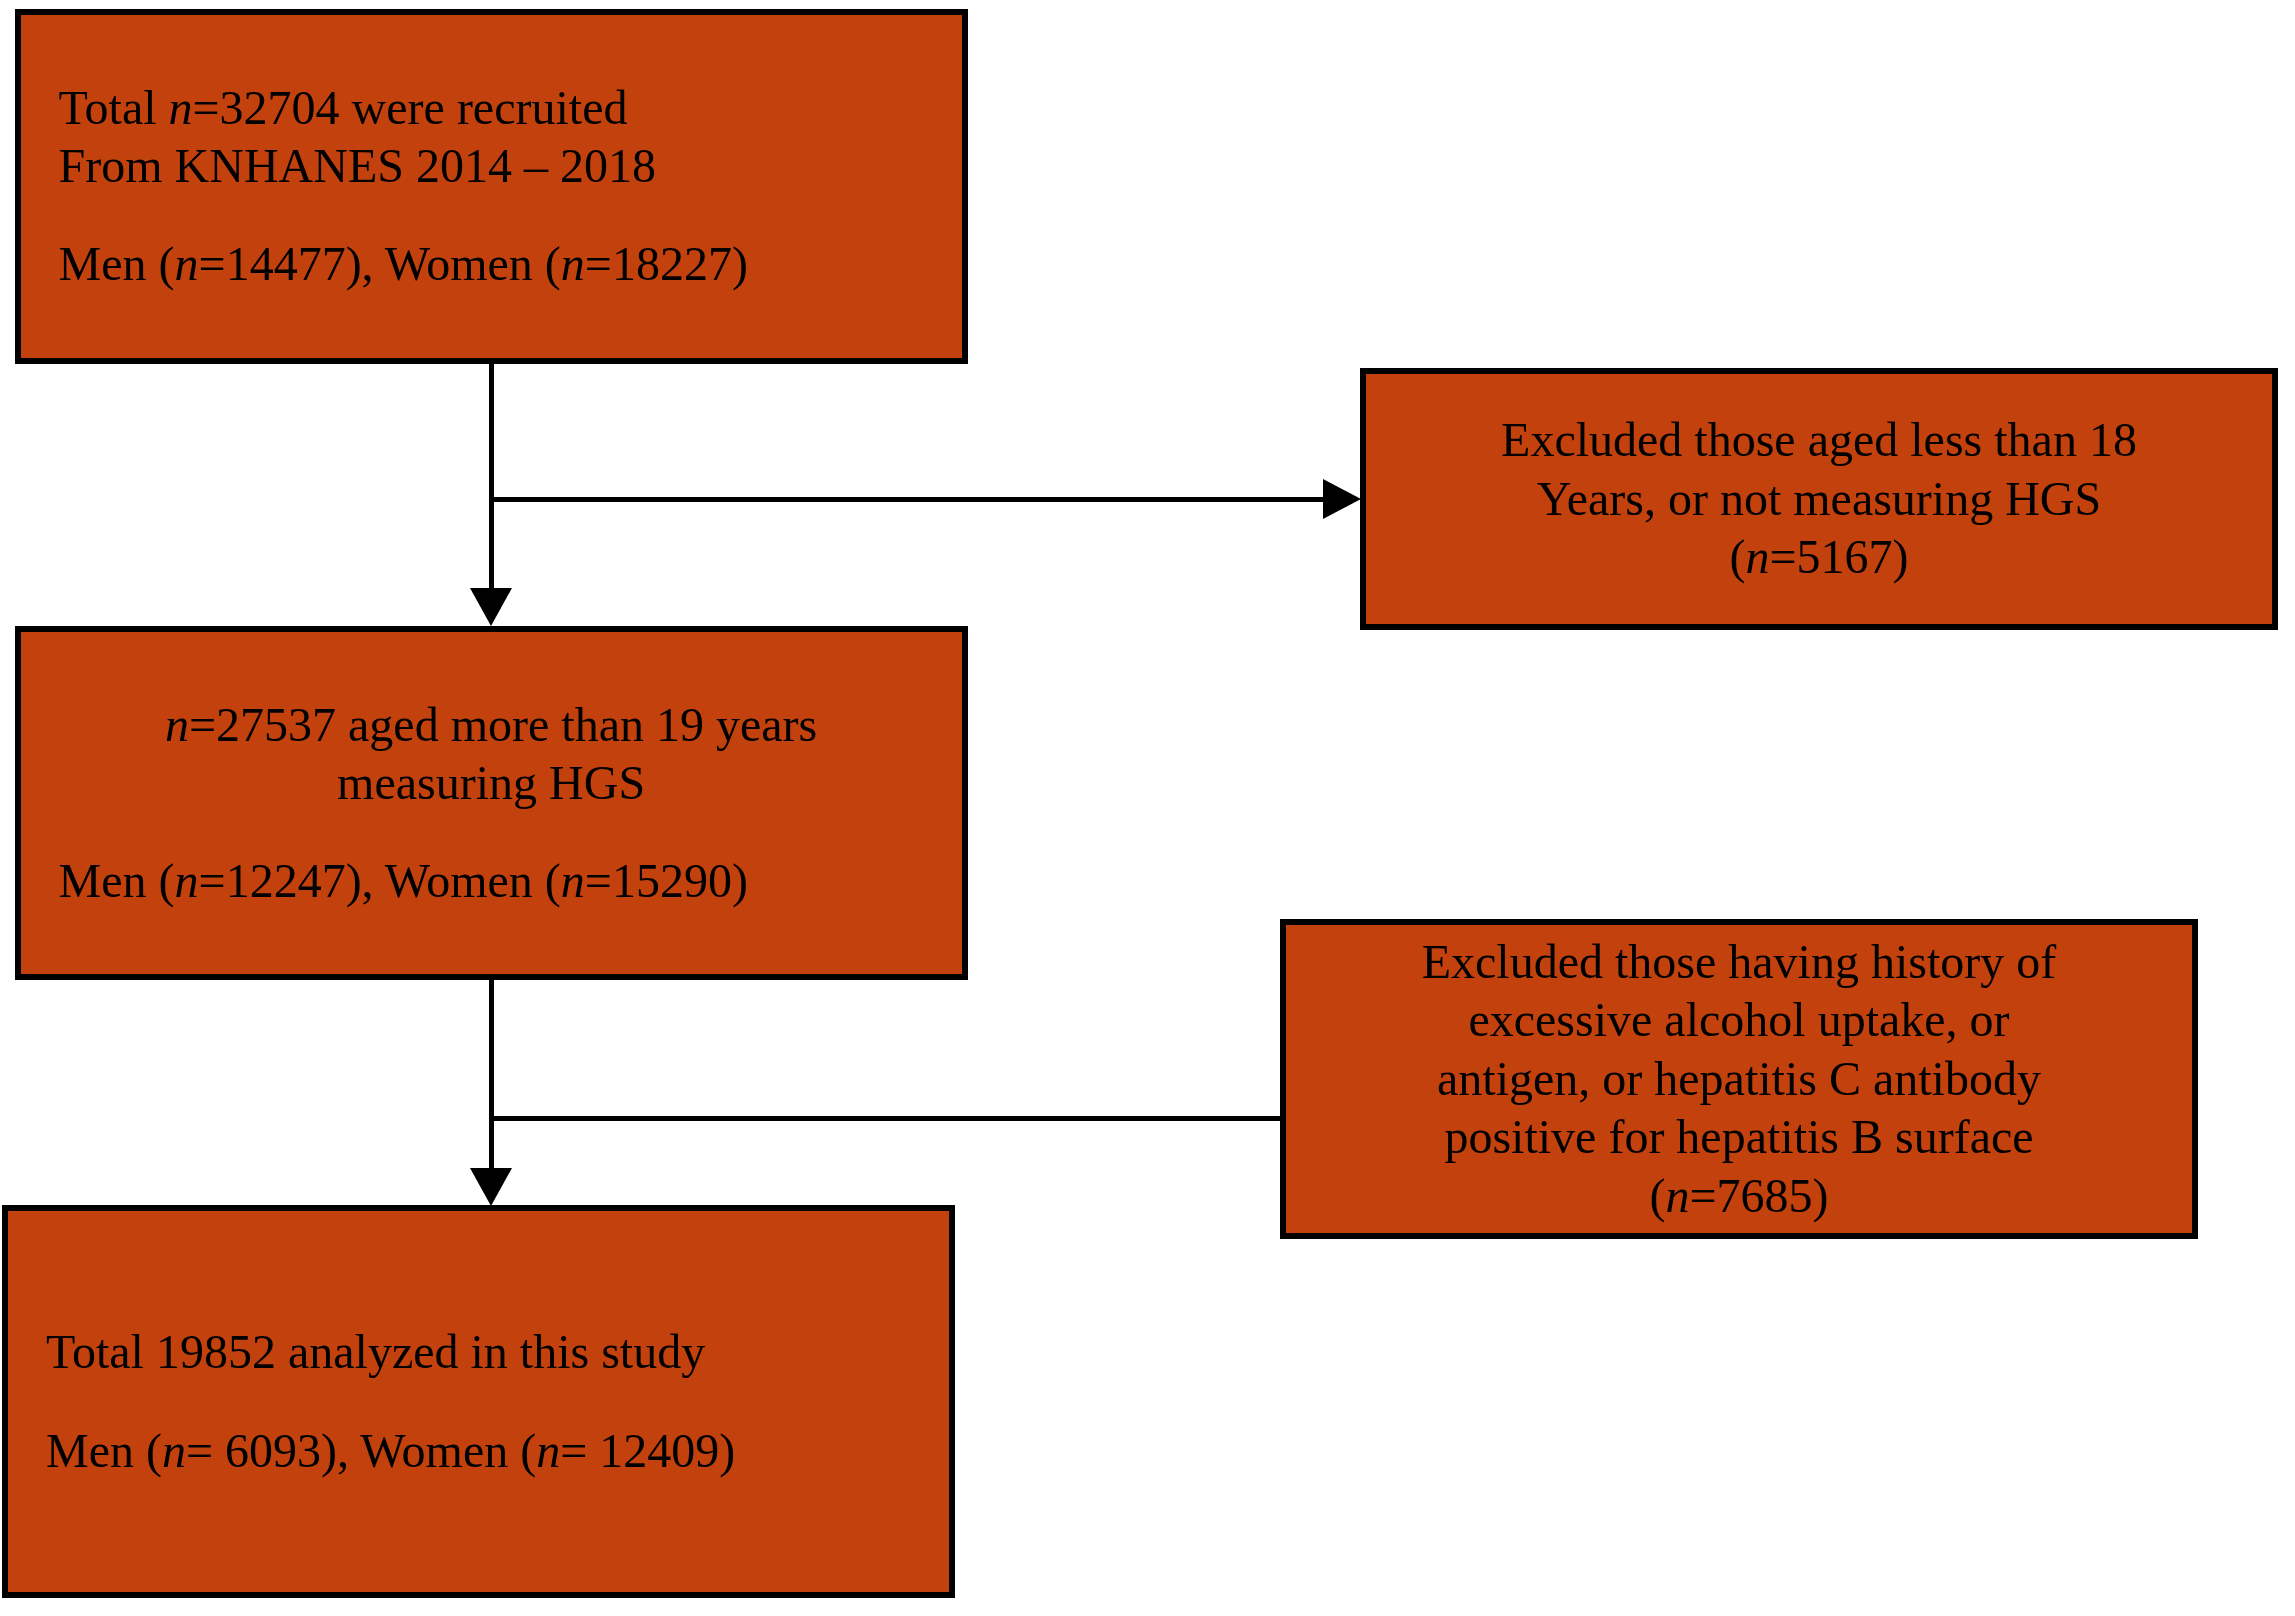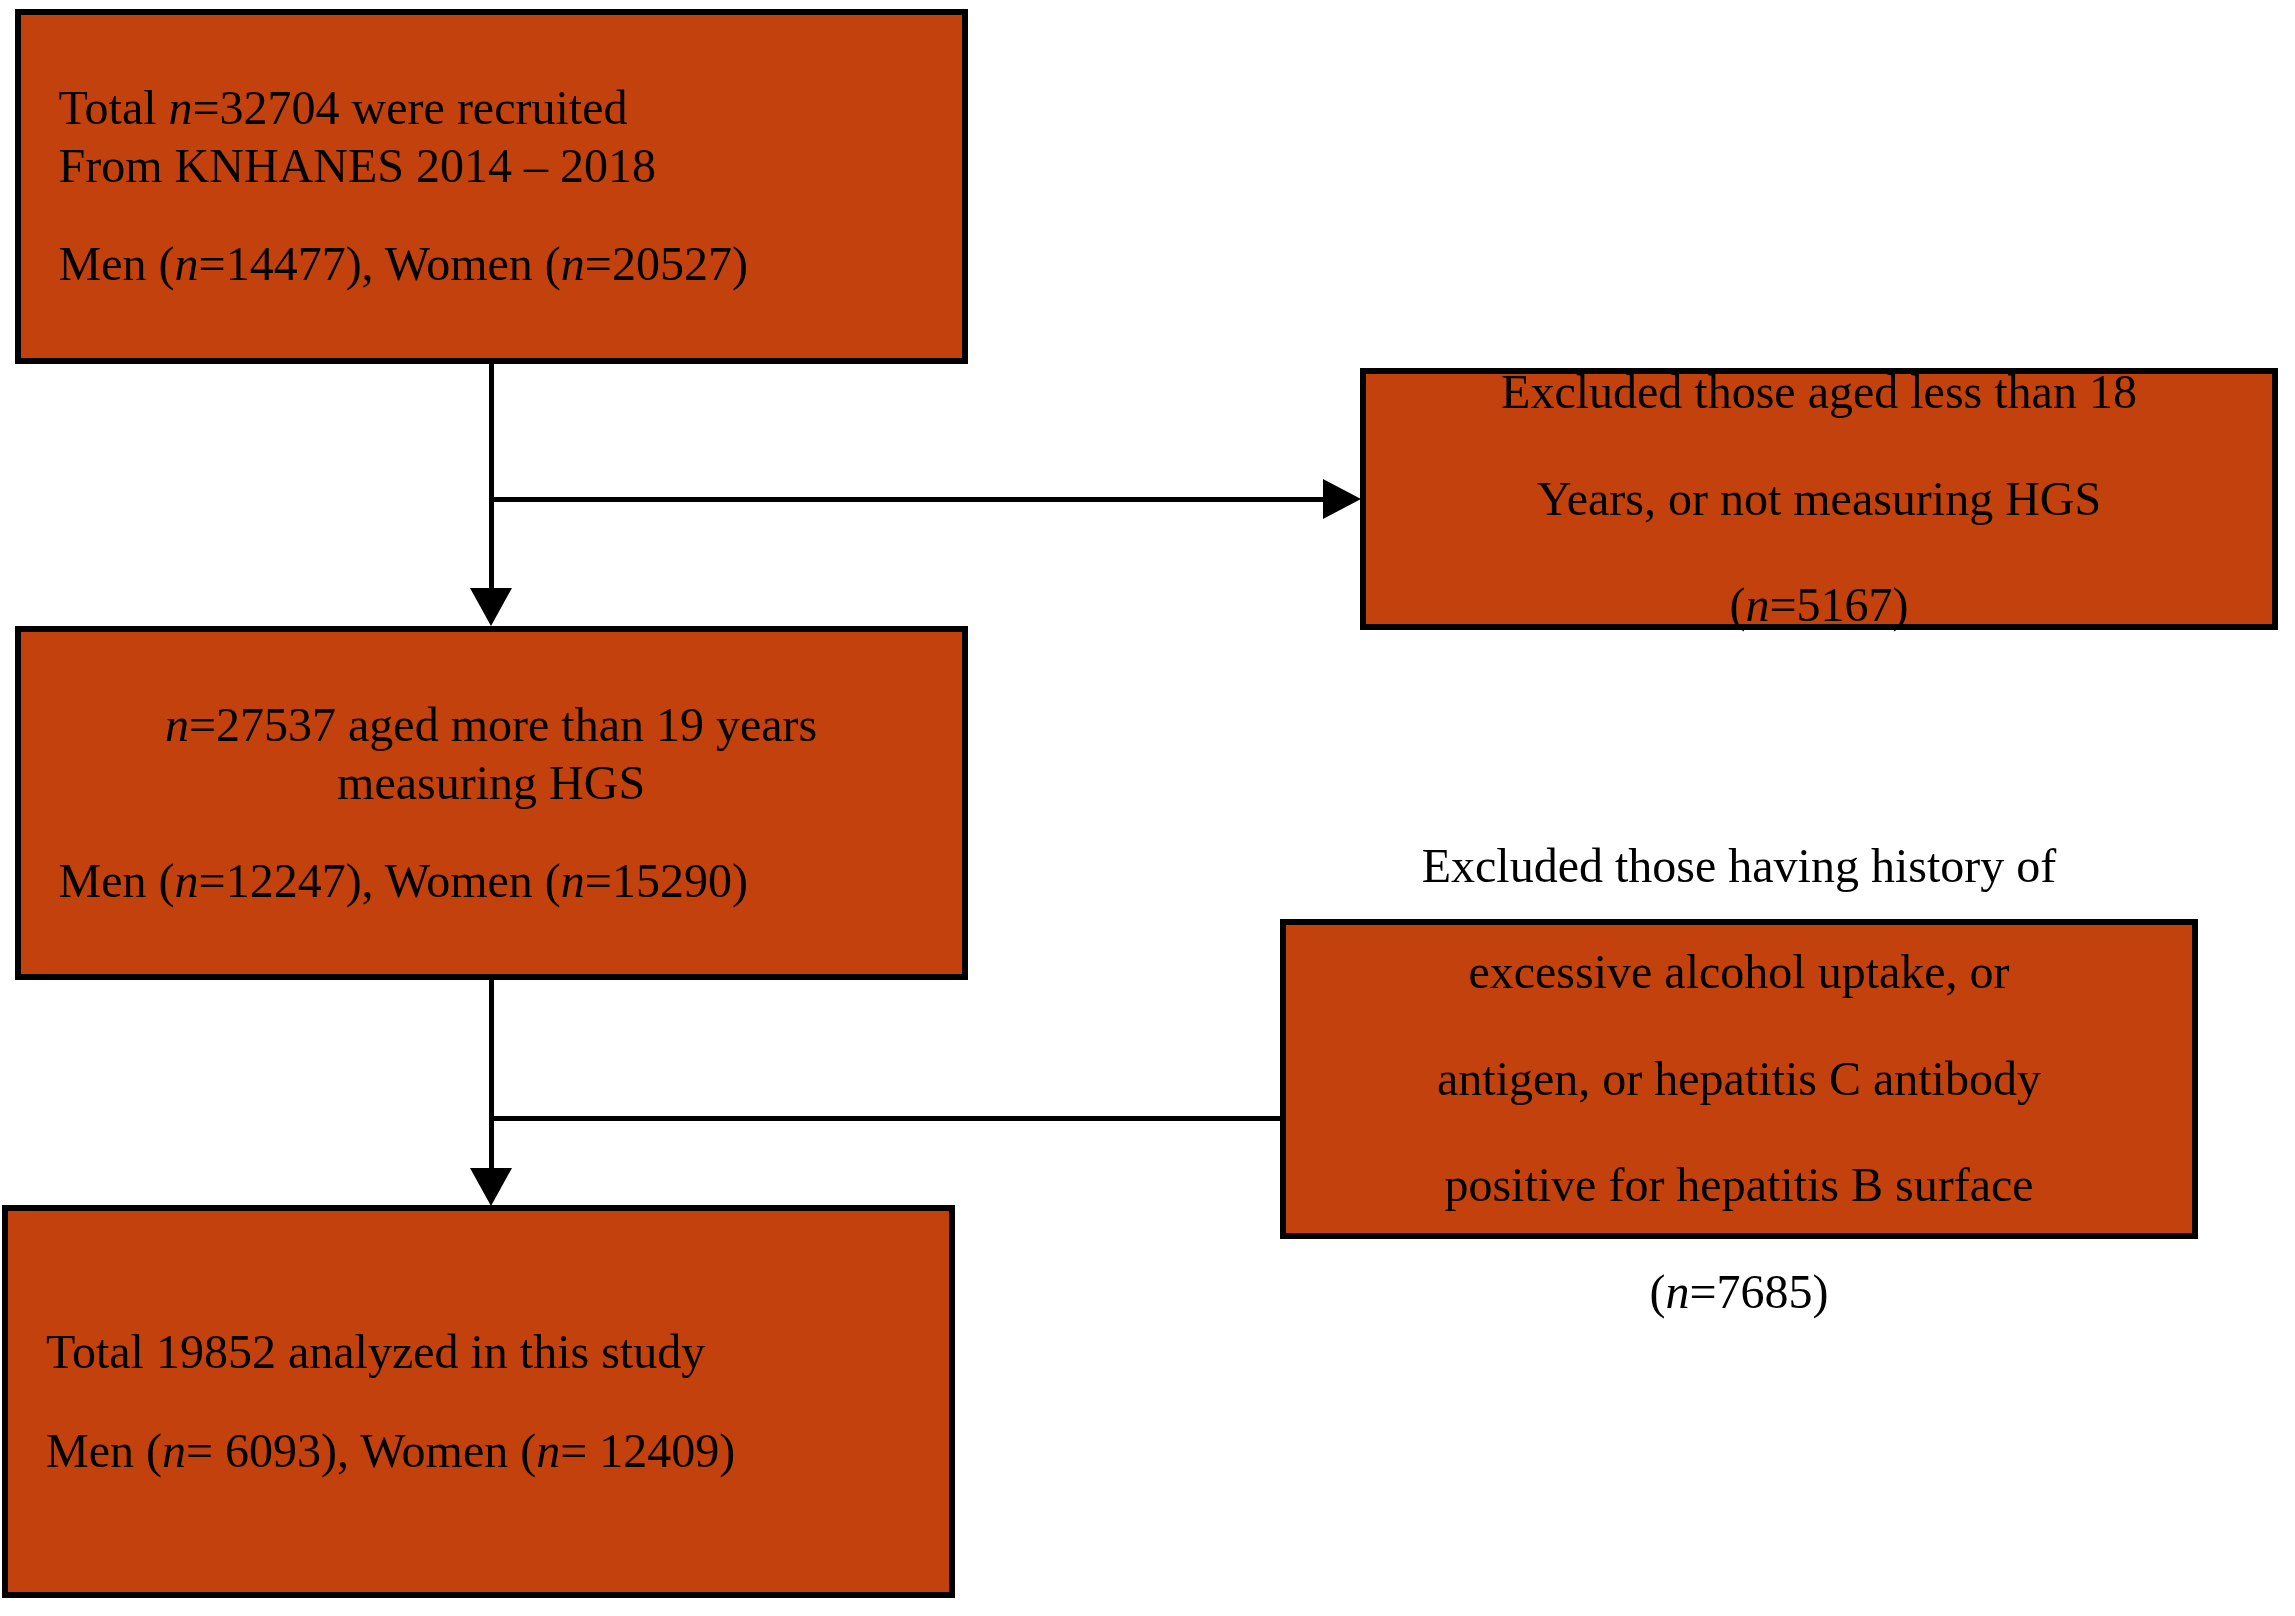--- a/index.html
+++ b/index.html
@@ -30,21 +30,21 @@
   .node p {
     margin: 0;
     font-size: 48px;
     line-height: 1.20;
     white-space: nowrap;
   }
   .node p.gap {
     margin-top: 41px;
   }
   .left   { text-align: left;   padding-left: 38px; }
-  .center { text-align: center; gap: 48px; }
+  .center { text-align: center; }
 
   .wrapbox p { white-space: normal; }
 
   
   #box-total      { left: 14.6px;   top: 8.7px;   width: 953px; height: 355px; }
   #box-aged       { left: 14.6px;   top: 626px;  width: 953px; height: 354px; }
   #box-analyzed   { left: 2px;   top: 1205px; width: 953px; height: 393px; }
   #box-excluded-1 { left: 1360px; top: 368px;  width: 918px; height: 262px; }
   #box-excluded-2 { left: 1280px; top: 919px; width: 918px; height: 320px; }
 
@@ -97,21 +97,21 @@
   .it { font-style: italic; }
 </style>
 </head>
 <body>
 
 <div id="canvas">
 
   <div class="node left" id="box-total">
     <p><span>Total </span><span class="it">n</span><span>=32704 were recruited</span></p>
     <p>From KNHANES 2014 – 2018</p>
-    <p class="gap"><span>Men (</span><span class="it">n</span><span>=14477), Women (</span><span class="it">n</span><span>=20527)</span></p>
+    <p class="gap"><span>Men (</span><span class="it">n</span><span>=14477), Women (</span><span class="it">n</span><span>=18227)</span></p>
   </div>
 
   <div class="vline" id="conn1-vline"></div>
   <div class="arrow-down" id="conn1-arrow"></div>
   <div class="hline" id="conn1-hline"></div>
   <div class="arrow-right" id="conn1-harrow"></div>
 
   <div class="node" id="box-aged">
     <p class="center"><span class="it">n</span><span>=27537 aged more than 19 years</span></p>
     <p class="center">measuring HGS</p>

